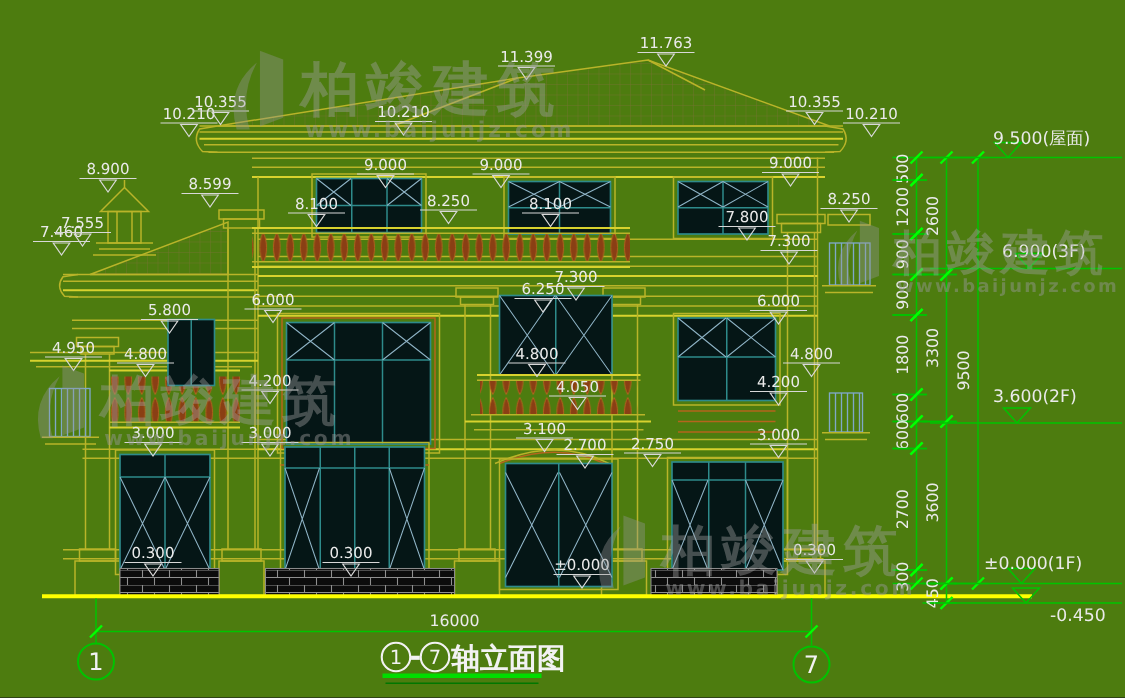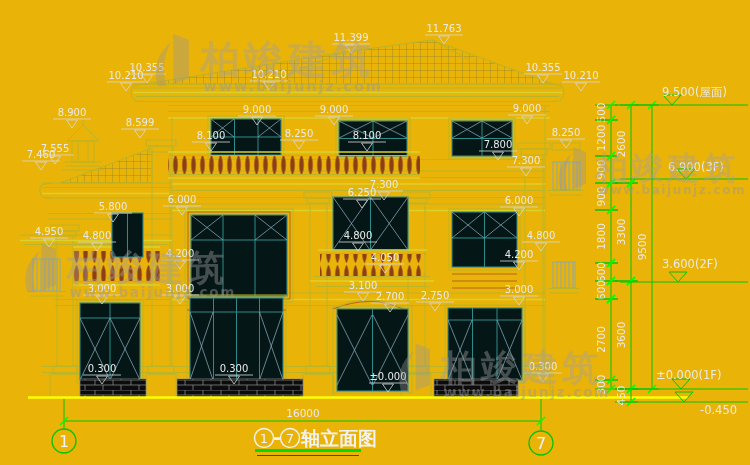--- a/index.html
+++ b/index.html
@@ -1,16 +1,16 @@
 <!DOCTYPE html>
 <html><head>
 <meta charset="utf-8">
 <style>
   html,body{margin:0;padding:0;background:#1a1a1a;}
-  #stage{position:relative;width:750px;height:465px;background:#eab308;overflow:hidden;
+  #stage{position:relative;width:750px;height:465px;background:#4d7c0f;overflow:hidden;
          font-family:"DejaVu Sans",sans-serif;}
   svg{display:block}
   
   .y   {stroke:#b9b429;stroke-width:1;fill:none}
   .y2  {stroke:#d8d22e;stroke-width:1.4;fill:none}
   .gnd {stroke:#ffff00;stroke-width:2.6;fill:none}
   .teal{stroke:#2e8b8b;stroke-width:1.1;fill:#051616}
   .tealln{stroke:#2e8b8b;stroke-width:1;fill:none}
   .sash{stroke:#8fb4c6;stroke-width:0.7;fill:none}
   .org {stroke:#b5651d;stroke-width:1;fill:none}

